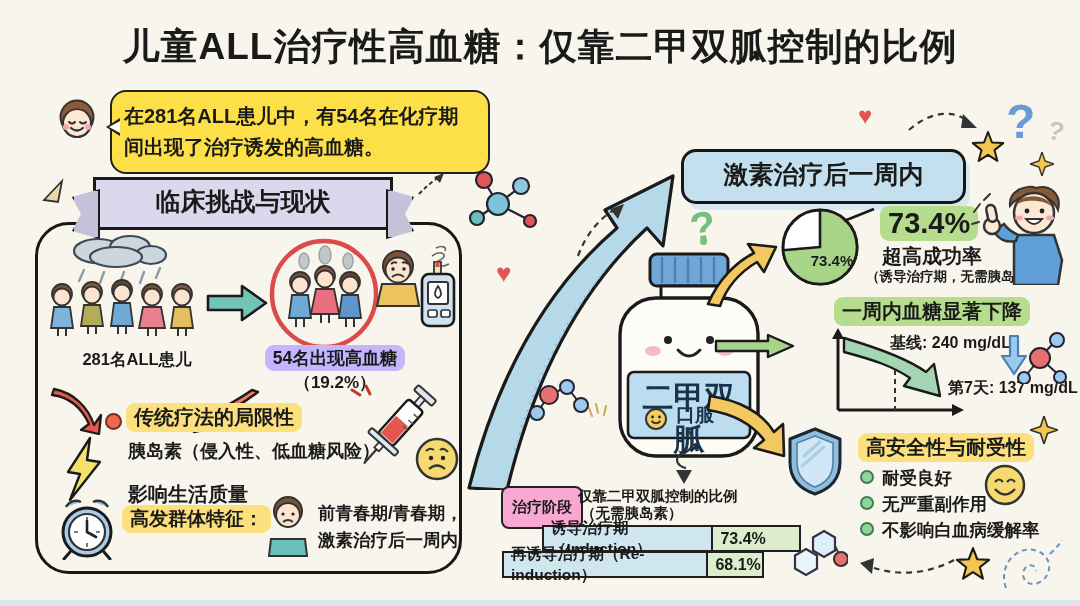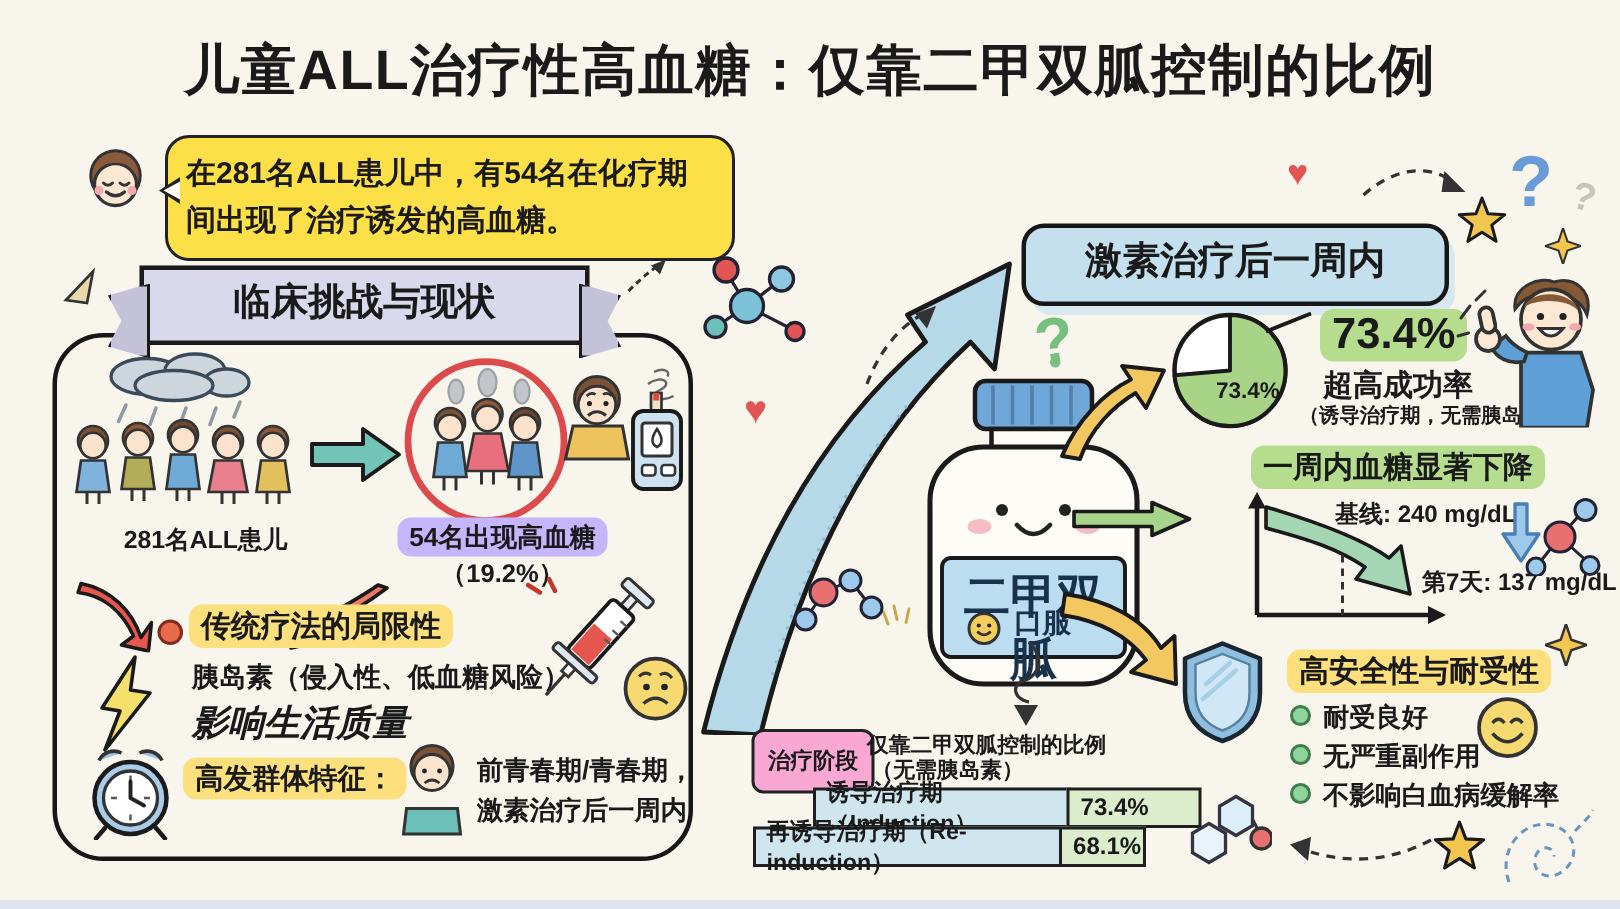--- a/index.html
+++ b/index.html
@@ -177,21 +177,21 @@
   </svg>
   <svg class="abs" style="left:60px;top:436px;" width="46" height="66" viewBox="0 0 46 66">
     <path d="M30,2 L8,36 L20,38 L10,64 L40,26 L27,24 Z" fill="#f5e06b" stroke="#1a1a1a" stroke-width="2.4" stroke-linejoin="round"></path>
   </svg>
 
   <div class="abs dot-red" style="left:105px;top:413px;"></div>
   <div class="abs" style="left:126px;top:403px;">
     <span class="hl hl-y xb" style="font-size:20px;">传统疗法的局限性</span>
   </div>
   <div class="abs b" style="left:128px;top:439px;font-size:18px;">胰岛素（侵入性、低血糖风险）</div>
-  <div class="abs b" style="left:128px;top:466px;font-size:24px;font-style:italic;">影响生活质量</div>
+  <div class="abs b" style="left:128px;top:481px;font-size:20px;">影响生活质量</div>
 
   <svg class="abs" style="left:346px;top:380px;" width="96" height="100" viewBox="0 0 96 100">
     <g transform="rotate(42 48 50)">
       <rect x="36" y="0" width="24" height="7" rx="2" fill="#dfe8f0" stroke="#333" stroke-width="2"></rect>
       <rect x="45" y="7" width="6" height="10" fill="#e7edf2" stroke="#333" stroke-width="1.8"></rect>
       <rect x="38" y="17" width="20" height="46" rx="3" fill="#ffffff" stroke="#1a1a1a" stroke-width="2.5"></rect>
       <rect x="40" y="38" width="16" height="23" fill="#e4564e"></rect>
       <path d="M58,25 h-6 M58,33 h-6 M58,41 h-6" stroke="#555" stroke-width="1.5"></path>
       <rect x="30" y="63" width="36" height="6" rx="2" fill="#dfe8f0" stroke="#333" stroke-width="2"></rect>
       <rect x="45" y="69" width="6" height="7" fill="#fff" stroke="#333" stroke-width="1.8"></rect>

